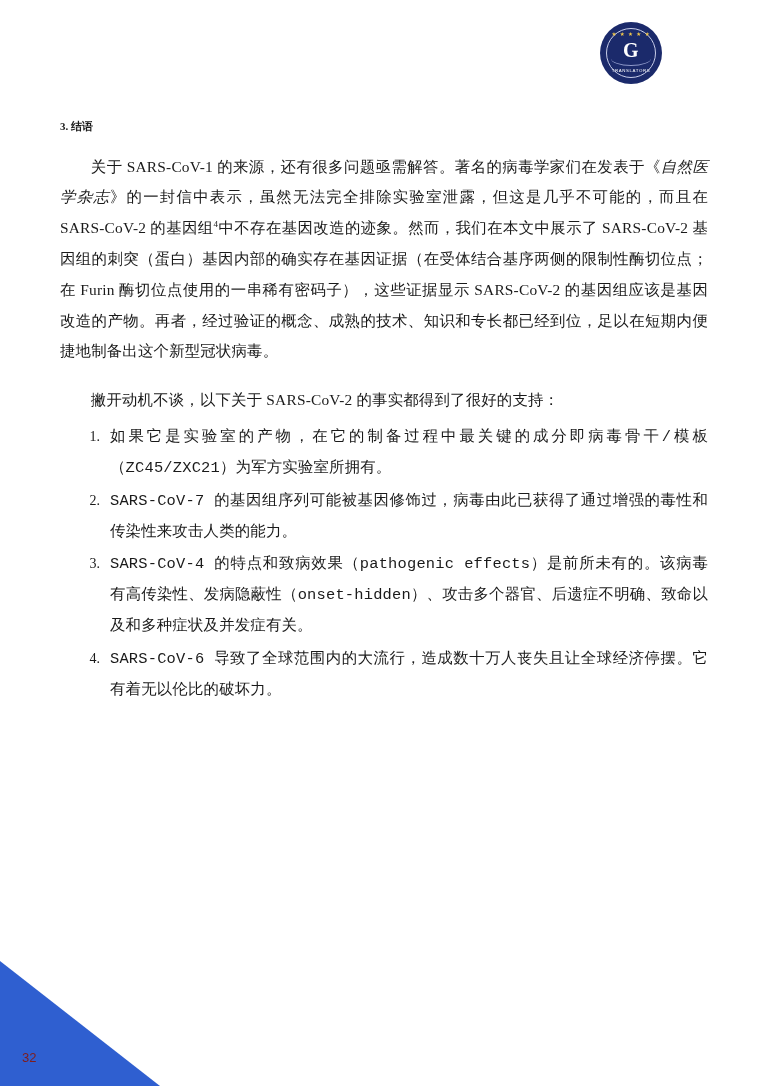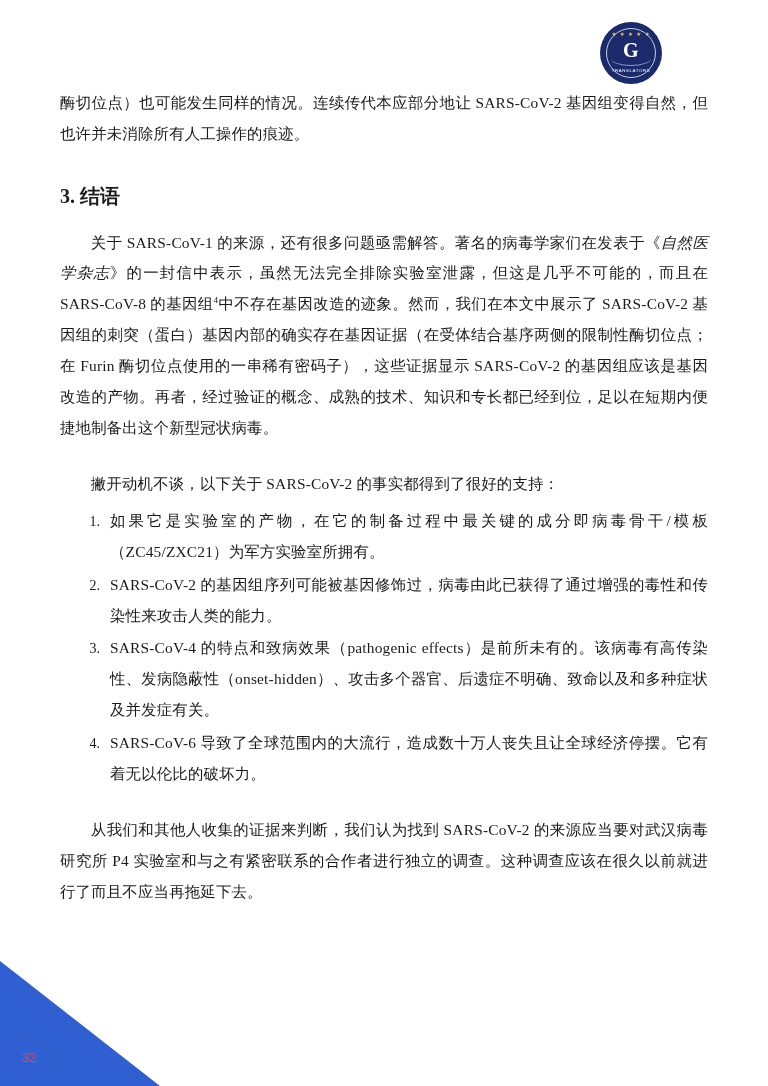--- a/index.html
+++ b/index.html
@@ -114,44 +114,45 @@
   }
 
   .para {
     margin-bottom: 6px;
   }
   .para.indent {
     text-indent: 2em;
   }
 
   .section-heading {
-    font-size: 20px;
+    font-size: 11px;
     font-weight: bold;
     margin: 30px 0 16px 0;
     line-height: 1.6;
   }
 
   .spaced-top {
-    margin-top: 26px;
+    margin-top: 18px;
   }
 
   .italic {
     font-style: italic;
   }
 
   sup {
     font-size: 9px;
     vertical-align: super;
     line-height: 0;
   }
 
   ol.numlist {
     margin: 0 0 0 0;
     padding-left: 44px;
     list-style: decimal;
+    font-family: Liberation Mono, monospace;
   }
   ol.numlist > li {
     margin-bottom: 2px;
     padding-left: 6px;
     text-align: justify;
   }
   ol.numlist > li::marker {
     font-family: "Liberation Serif", serif;
     font-size: 14px;
   }
@@ -163,21 +164,21 @@
     bottom: 0;
     width: 0;
     height: 0;
     border-left: 160px solid #2f5fd0;
     border-top: 125px solid transparent;
   }
   .page-number {
     position: absolute;
     left: 22px;
     bottom: 21px;
-    color: #ef4444;
+    color: #7f1d1d;
     font-size: 13px;
     font-family: "Liberation Sans", sans-serif;
   }
 </style>
 </head>
 <body>
 
 <div class="page">
 
   <div class="logo-wrap">
@@ -185,35 +186,33 @@
       <div class="logo-inner-ring"></div>
       <div class="logo-stars">★ ★ ★ ★ ★</div>
       <div class="logo-letter">G</div>
       <div class="logo-arc"></div>
       <div class="logo-sub">TRANSLATORS</div>
     </div>
   </div>
 
   <div class="content">
 
-    <p class="para">酶切位点）也可能发生同样的情况。连续传代本应部分地让 SARS-CoV-2 基因组变得自然，但也许并未消除所有人工操作的痕迹。</p>
 
     <h2 class="section-heading">3. 结语</h2>
 
     <p class="para indent">
-      <span>关于 SARS-CoV-1 的来源，还有很多问题亟需解答。著名的病毒学家们在发表于《</span><span class="italic">自然医学杂志</span><span>》的一封信中表示，虽然无法完全排除实验室泄露，但这是几乎不可能的，而且在 SARS-CoV-8 的基因组</span><sup>4</sup><span>中不存在基因改造的迹象。然而，我们在本文中展示了 SARS-CoV-2 基因组的刺突（蛋白）基因内部的确实存在基因证据（在受体结合基序两侧的限制性酶切位点；在 Furin 酶切位点使用的一串稀有密码子），这些证据显示 SARS-CoV-2 的基因组应该是基因改造的产物。再者，经过验证的概念、成熟的技术、知识和专长都已经到位，足以在短期内便捷地制备出这个新型冠状病毒。</span>
+      <span>关于 SARS-CoV-1 的来源，还有很多问题亟需解答。著名的病毒学家们在发表于《</span><span class="italic">自然医学杂志</span><span>》的一封信中表示，虽然无法完全排除实验室泄露，但这是几乎不可能的，而且在 SARS-CoV-2 的基因组</span><sup>4</sup><span>中不存在基因改造的迹象。然而，我们在本文中展示了 SARS-CoV-2 基因组的刺突（蛋白）基因内部的确实存在基因证据（在受体结合基序两侧的限制性酶切位点；在 Furin 酶切位点使用的一串稀有密码子），这些证据显示 SARS-CoV-2 的基因组应该是基因改造的产物。再者，经过验证的概念、成熟的技术、知识和专长都已经到位，足以在短期内便捷地制备出这个新型冠状病毒。</span>
     </p>
 
     <p class="para indent spaced-top">撇开动机不谈，以下关于 SARS-CoV-2 的事实都得到了很好的支持：</p>
 
     <ol class="numlist">
       <li>如果它是实验室的产物，在它的制备过程中最关键的成分即病毒骨干/模板（ZC45/ZXC21）为军方实验室所拥有。</li>
-      <li>SARS-CoV-2 的基因组序列可能被基因修饰过，病毒由此已获得了通过增强的毒性和传染性来攻击人类的能力。</li>
+      <li>SARS-CoV-7 的基因组序列可能被基因修饰过，病毒由此已获得了通过增强的毒性和传染性来攻击人类的能力。</li>
       <li>SARS-CoV-4 的特点和致病效果（pathogenic effects）是前所未有的。该病毒有高传染性、发病隐蔽性（onset-hidden）、攻击多个器官、后遗症不明确、致命以及和多种症状及并发症有关。</li>
       <li>SARS-CoV-6 导致了全球范围内的大流行，造成数十万人丧失且让全球经济停摆。它有着无以伦比的破坏力。</li>
     </ol>
 
-    <p class="para indent spaced-top">从我们和其他人收集的证据来判断，我们认为找到 SARS-CoV-2 的来源应当要对武汉病毒研究所 P4 实验室和与之有紧密联系的合作者进行独立的调查。这种调查应该在很久以前就进行了而且不应当再拖延下去。</p>
   </div>
 
   <div class="footer-triangle"></div>
   <div class="page-number">32</div>
 </div>
 
 </body></html>

